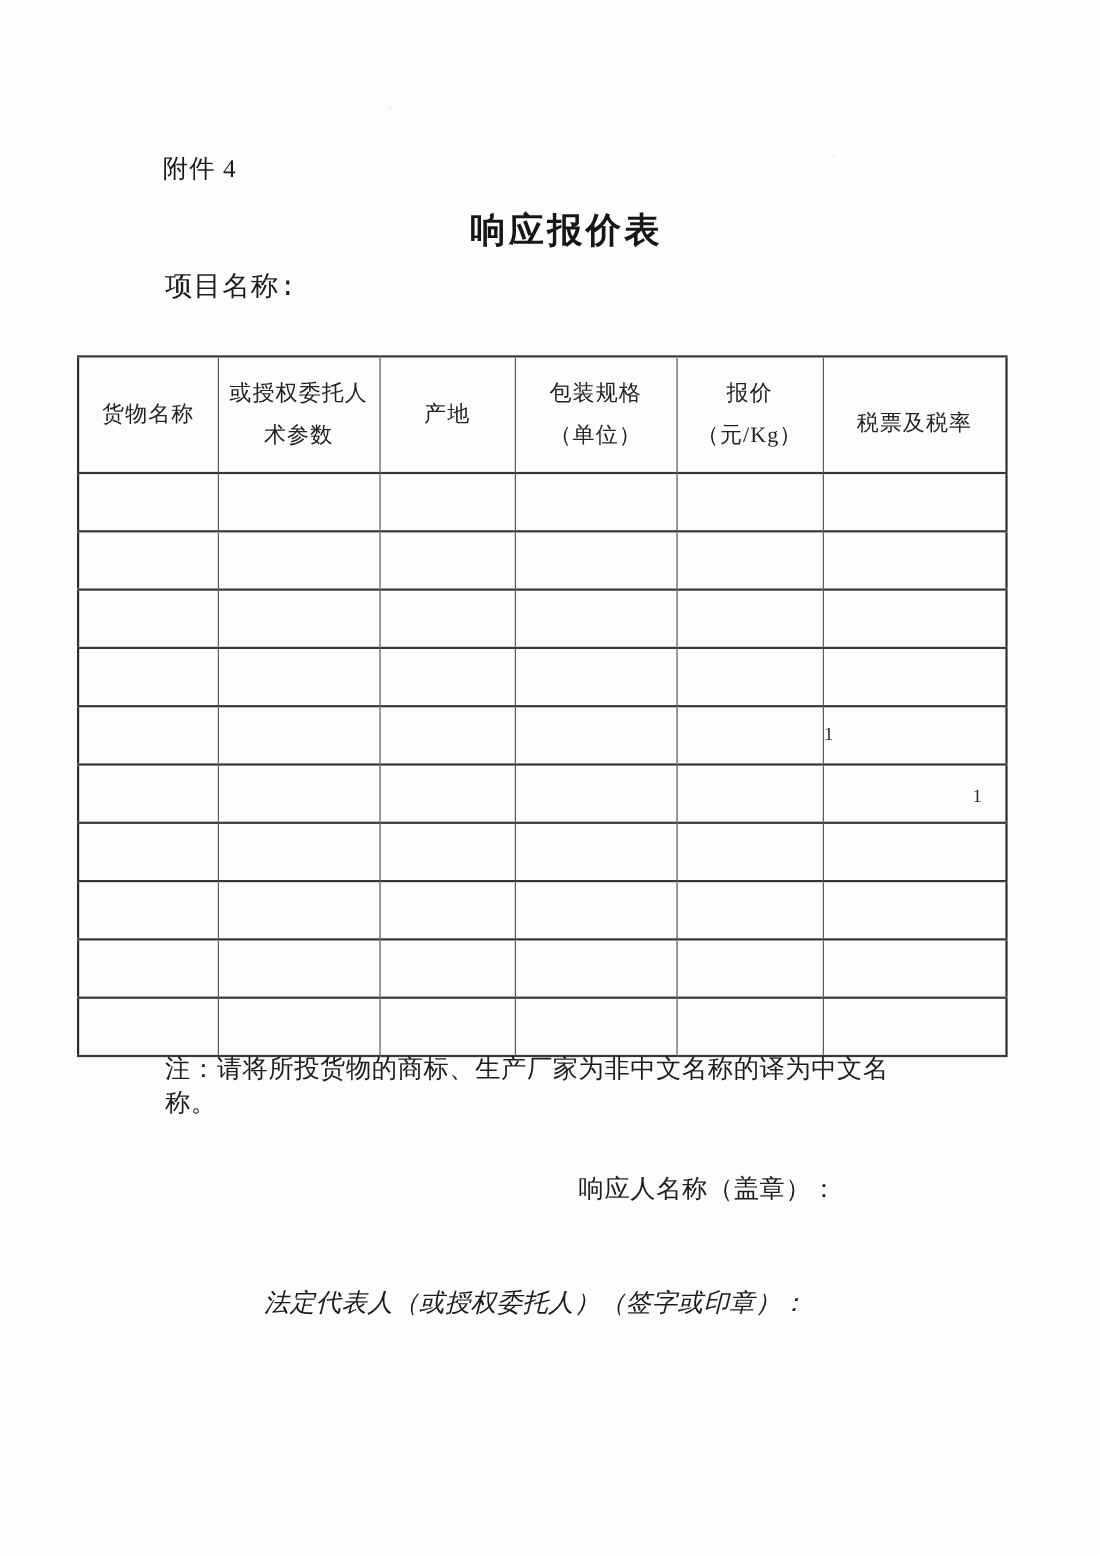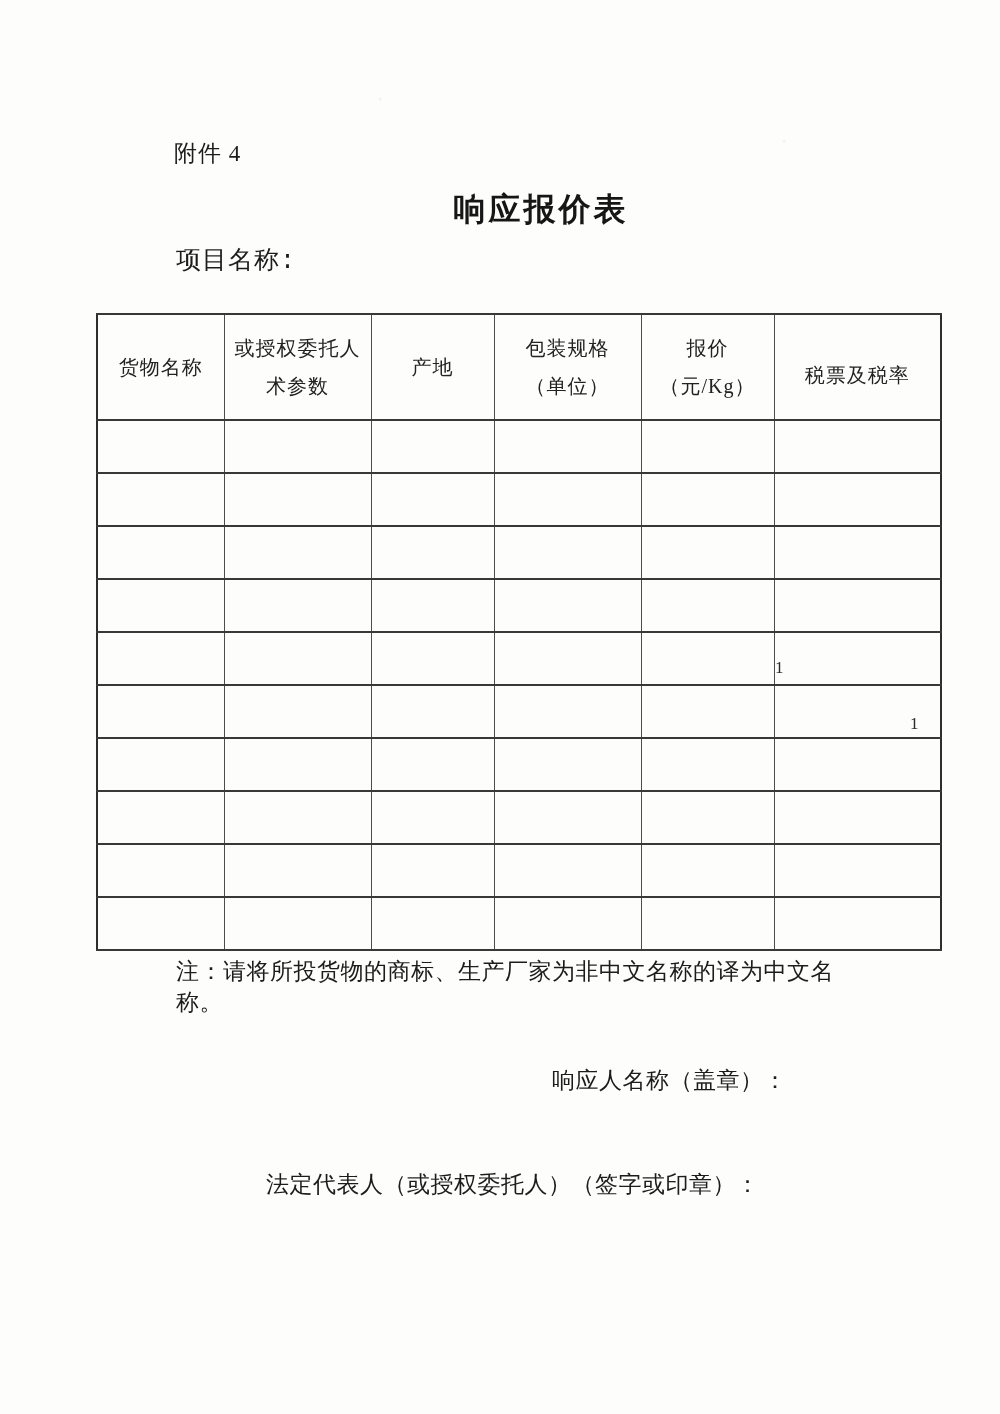--- a/index.html
+++ b/index.html
@@ -14,21 +14,20 @@
   }
 
   .page {
     position: relative;
     width: 824px;
     height: 1414px;
     background:
       radial-gradient(circle at 43% 7%, rgba(120,120,120,0.08) 0 1px, transparent 2px),
       radial-gradient(circle at 92% 10%, rgba(120,120,120,0.07) 0 1px, transparent 2px),
       #fdfdfb;
-    margin-left: 26px;
   }
 
   .attachment-label {
     position: absolute;
     left: 148px;
     top: 138px;
     font-size: 23px;
     letter-spacing: 1px;
     color: #1c1c1c;
   }
@@ -51,21 +50,21 @@
     top: 243px;
     font-size: 25px;
     letter-spacing: 1px;
     color: #1c1c1c;
     font-family: Liberation Mono, monospace;
   }
 
   .quote-table {
     position: absolute;
     left: 70px;
-    top: 313px;
+    top: 323px;
     border-collapse: collapse;
     table-layout: fixed;
     width: 844px;
   }
 
   .quote-table th,
   .quote-table td {
     border-left: 1px solid #4c4c4c;
     border-right: 1px solid #4c4c4c;
     border-top: 2px solid #383838;
@@ -120,20 +119,21 @@
     padding-left: 47px;
   }
 
   .sign-legal {
     position: absolute;
     left: 240px;
     top: 1169px;
     font-size: 23px;
     letter-spacing: 0.5px;
     color: #1c1c1c;
+    font-style: italic;
   }
 </style>
 </head>
 <body>
 
 <div class="page">
 
   <div class="attachment-label">附件 4</div>
 
   <div class="doc-title">响应报价表</div>

